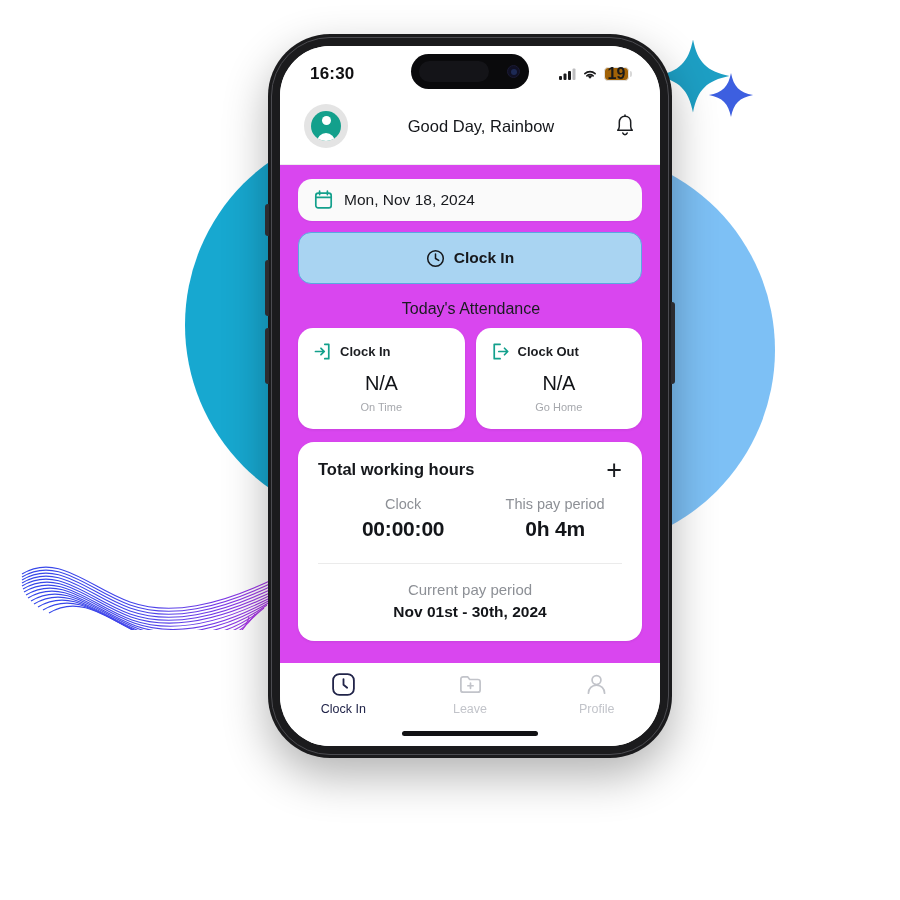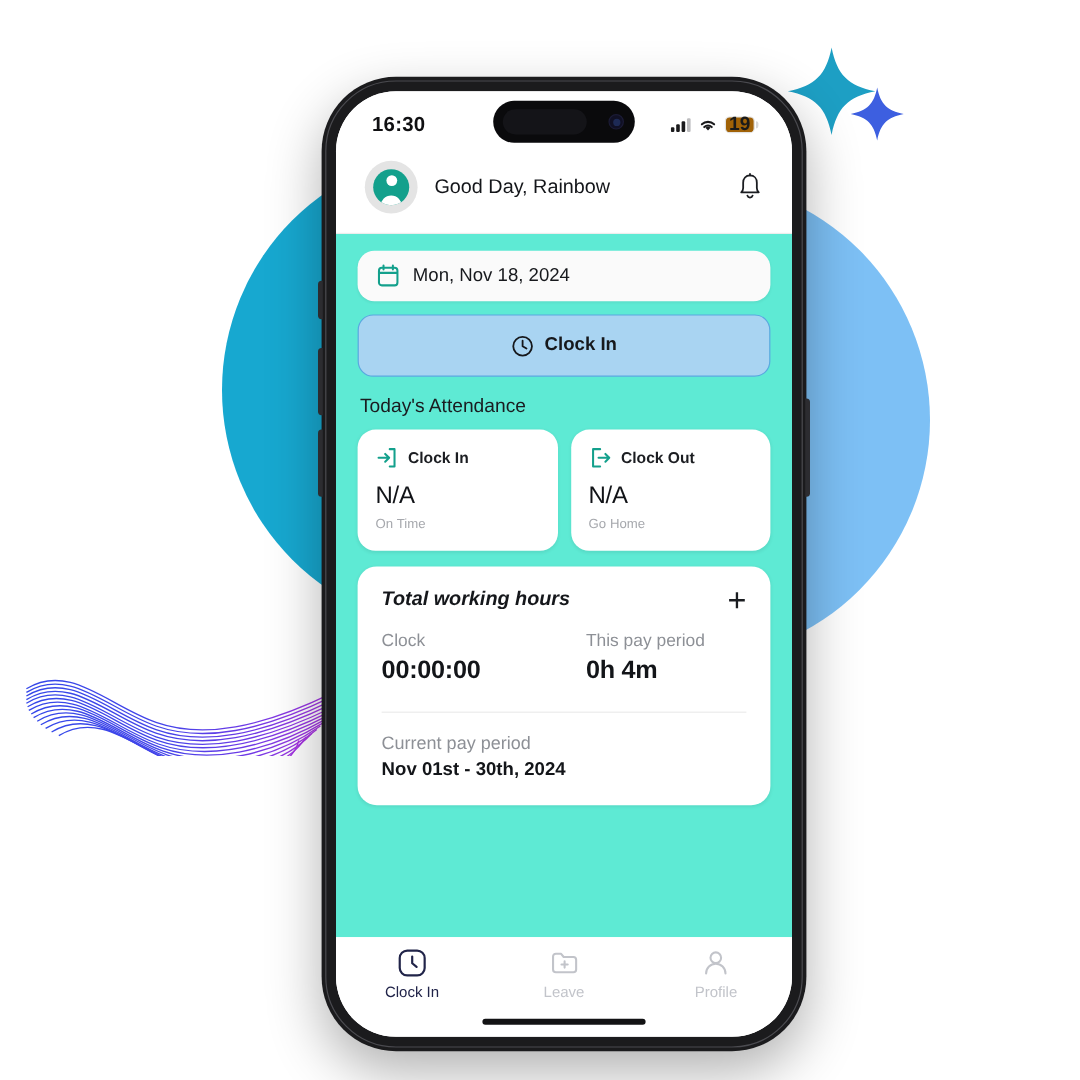--- a/index.html
+++ b/index.html
@@ -34,26 +34,27 @@
 
   .wave-wrap {
     position: absolute;
     left: 18px; top: 548px;
     width: 265px; height: 82px;
   }
 
   
   .phone {
     position: absolute;
-    left: 268px; top: 64px;
-    width: 404px; height: 812px;
+    left: 268px; top: 34px;
+    width: 404px; height: 724px;
     border-radius: 62px;
     background: #1b1b1d;
     box-shadow: 0 18px 45px rgba(0,0,0,0.30);
     padding: 12px;
+    text-align: center;
   }
   .phone::before {  
     content: "";
     position: absolute;
     inset: 3px;
     border-radius: 59px;
     border: 1.5px solid #4b4b50;
     pointer-events: none;
   }
 
@@ -166,21 +167,21 @@
     width: 18px; height: 12px; border-radius: 9px 9px 0 0; background: #fff;
   }
   .greeting {
     font-size: 16.5px; color: #14161a; flex: 1;
   }
   .bell { cursor: pointer; }
 
   
   .body {
     flex: 1 1 auto;
-    background: #5eead4;
+    background: #d946ef;
     padding: 14px 18px 0 18px;
     overflow: hidden;
   }
 
   .date-pill {
     background: #fafafa;
     border-radius: 14px;
     height: 42px;
     display: flex; align-items: center; gap: 11px;
     padding: 0 16px;
@@ -235,21 +236,21 @@
   .hours-card {
     margin-top: 13px;
     background: #fff;
     border-radius: 16px;
     padding: 18px 20px 20px 20px;
     box-shadow: 0 1px 3px rgba(0,0,0,0.07);
   }
   .hours-top {
     display: flex; align-items: center; justify-content: space-between;
   }
-  .hours-title { font-size: 16.5px; font-weight: bold; color: #15171b; font-style: italic; }
+  .hours-title { font-size: 16.5px; font-weight: bold; color: #15171b; }
   .plus-btn {
     font-size: 27px; color: #1a1c20; line-height: 18px;
     cursor: pointer; font-weight: 300;
   }
   .hours-cols {
     display: flex;
     margin-top: 17px;
   }
   .hours-col { flex: 1; }
   .hours-col.second { flex: 0 0 44%; }

